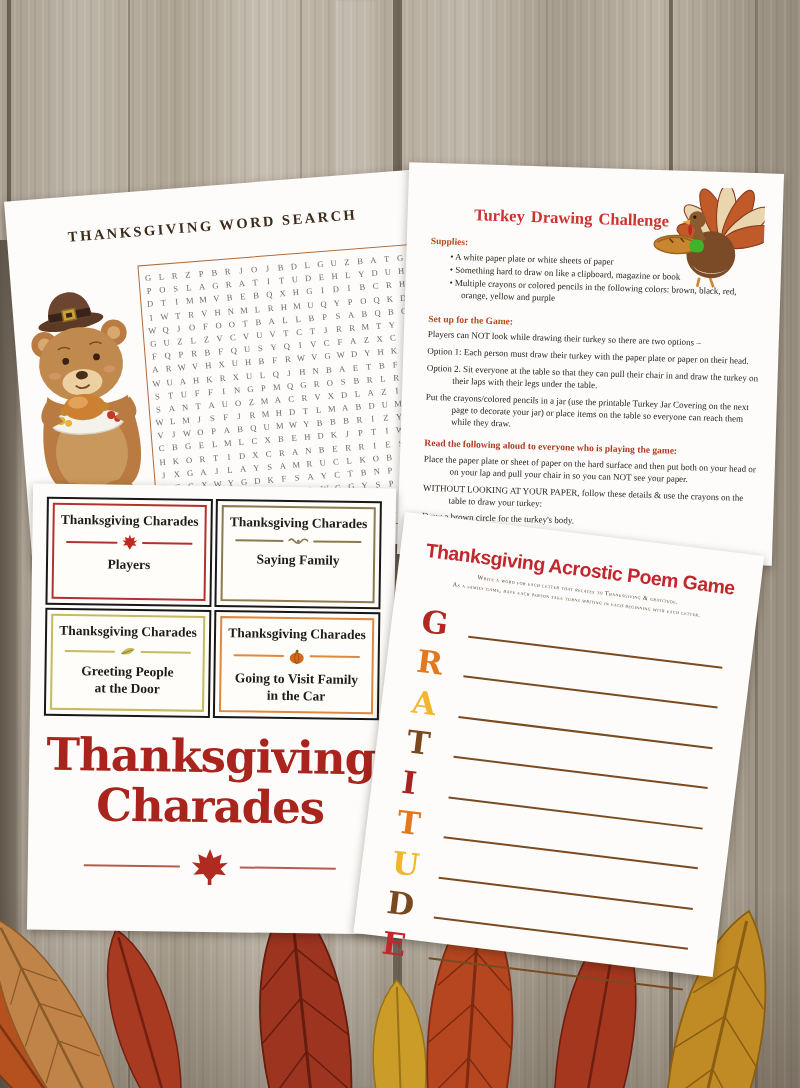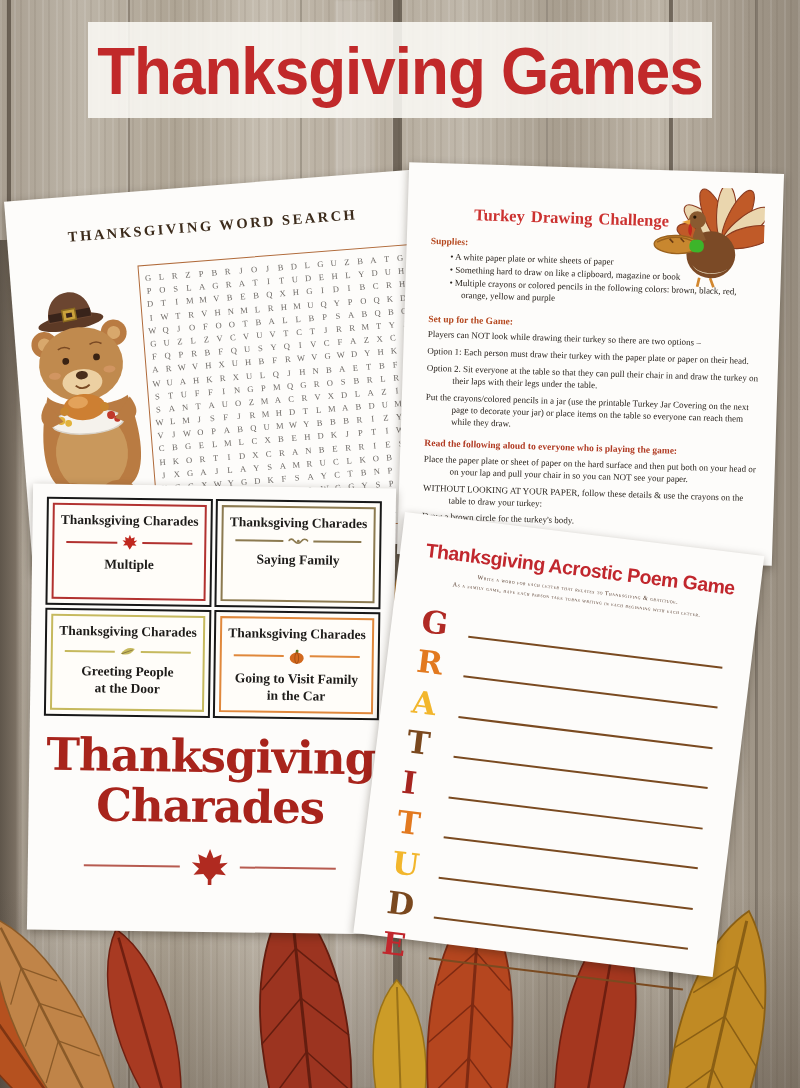--- a/index.html
+++ b/index.html
@@ -143,23 +143,20 @@
       <path d="M0 -108 C46 -52 50 95 0 190 C-46 95 -50 -52 0 -108 Z" fill="#a5371f" stroke="#6e1e10" stroke-width="1.6"></path>
       <path d="M0 -98 L0 178" stroke="#6e1e10" stroke-width="2.5"></path>
     </g>
     <g transform="translate(722,138) rotate(13)">
       <path d="M0 -120 C54 -58 58 100 0 205 C-54 100 -58 -58 0 -120 Z" fill="#c08a24" stroke="#8a5f14" stroke-width="1.8"></path>
       <path d="M0 -110 L0 192" stroke="#8a5f14" stroke-width="3"></path>
       <path d="M0 -64 L36 -28 M0 -12 L42 30 M0 42 L40 88 M0 -64 L-36 -28 M0 -12 L-42 30 M0 42 L-40 88" stroke="#8a5f14" stroke-width="1.5" fill="none"></path>
     </g>
   </svg>
 
-  <div class="banner">
-    <span>Thanksgiving Games</span>
-  </div>
 
   <div class="page" id="ws-page">
     <div class="ws-title">THANKSGIVING WORD SEARCH</div>
     <div class="ws-grid">
         <div class="ws-row">
           <span class="ws-cell">G</span>
           <span class="ws-cell">L</span>
           <span class="ws-cell">R</span>
           <span class="ws-cell">Z</span>
           <span class="ws-cell">P</span>
@@ -710,21 +707,21 @@
             <div class="ch-card-head">Thanksgiving Charades</div>
             <div class="ch-div">
               <div class="ln" style="background: rgb(178, 50, 48);"></div>
               <span class="orn">
                 <svg width="15" height="15" viewBox="0 0 20 20">
                   <path d="M10 0 L12 5 L16.5 3 L15.5 8 L20 7.5 L16 11 L19 14.5 L13.5 14 L10 20 L6.5 14 L1 14.5 L4 11 L0 7.5 L4.5 8 L3.5 3 L8 5 Z" fill="#c0281f"></path>
                 </svg>
               </span>
               <div class="ln" style="background: rgb(178, 50, 48);"></div>
             </div>
-            <div class="ch-phrase">Multiple</div>
+            <div class="ch-phrase">Players</div>
           </div>
         </div>
         <div class="ch-card">
           <div class="ch-card-in" style="border-color: rgb(140, 122, 80);">
             <div class="ch-card-head">Thanksgiving Charades</div>
             <div class="ch-div">
               <div class="ln" style="background: rgb(140, 122, 80);"></div>
               <span class="orn">
                 <svg width="20" height="8" viewBox="0 0 20 8">
                   <path d="M0 4 Q3 0 6 4 Q10 8 13 4 Q16 0 20 4" stroke="#8c7a50" stroke-width="1.6" fill="none"></path>

